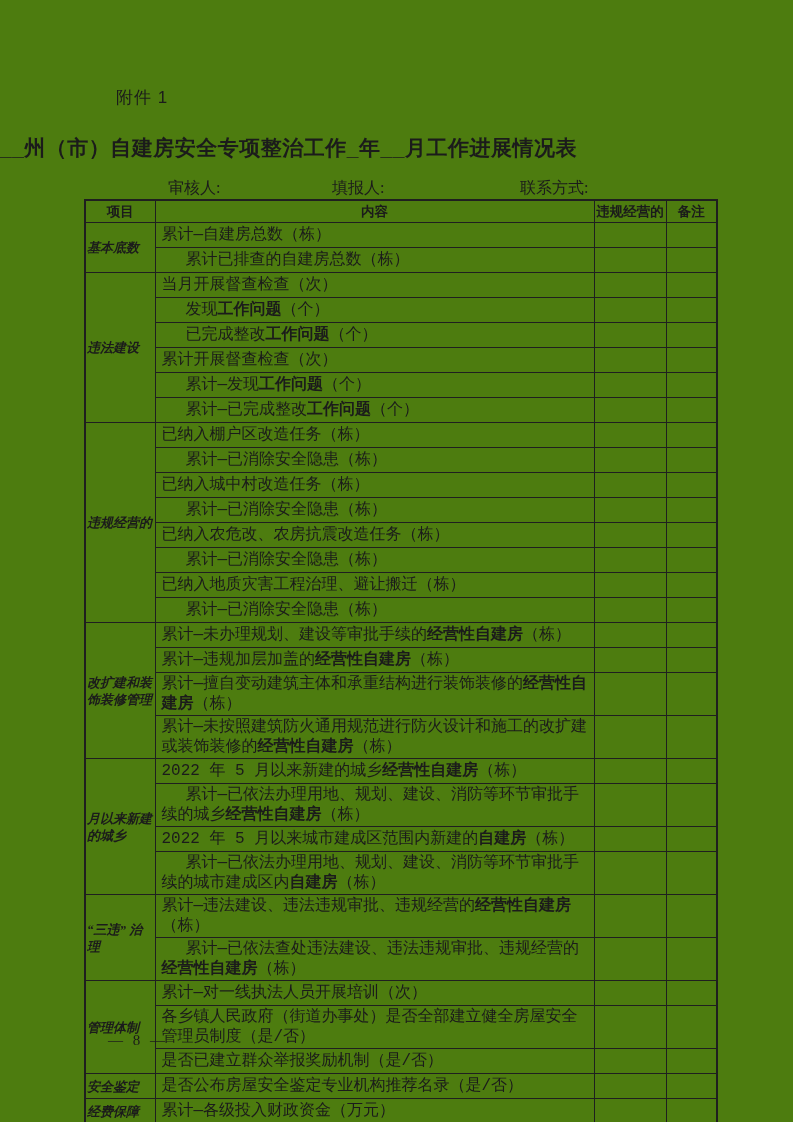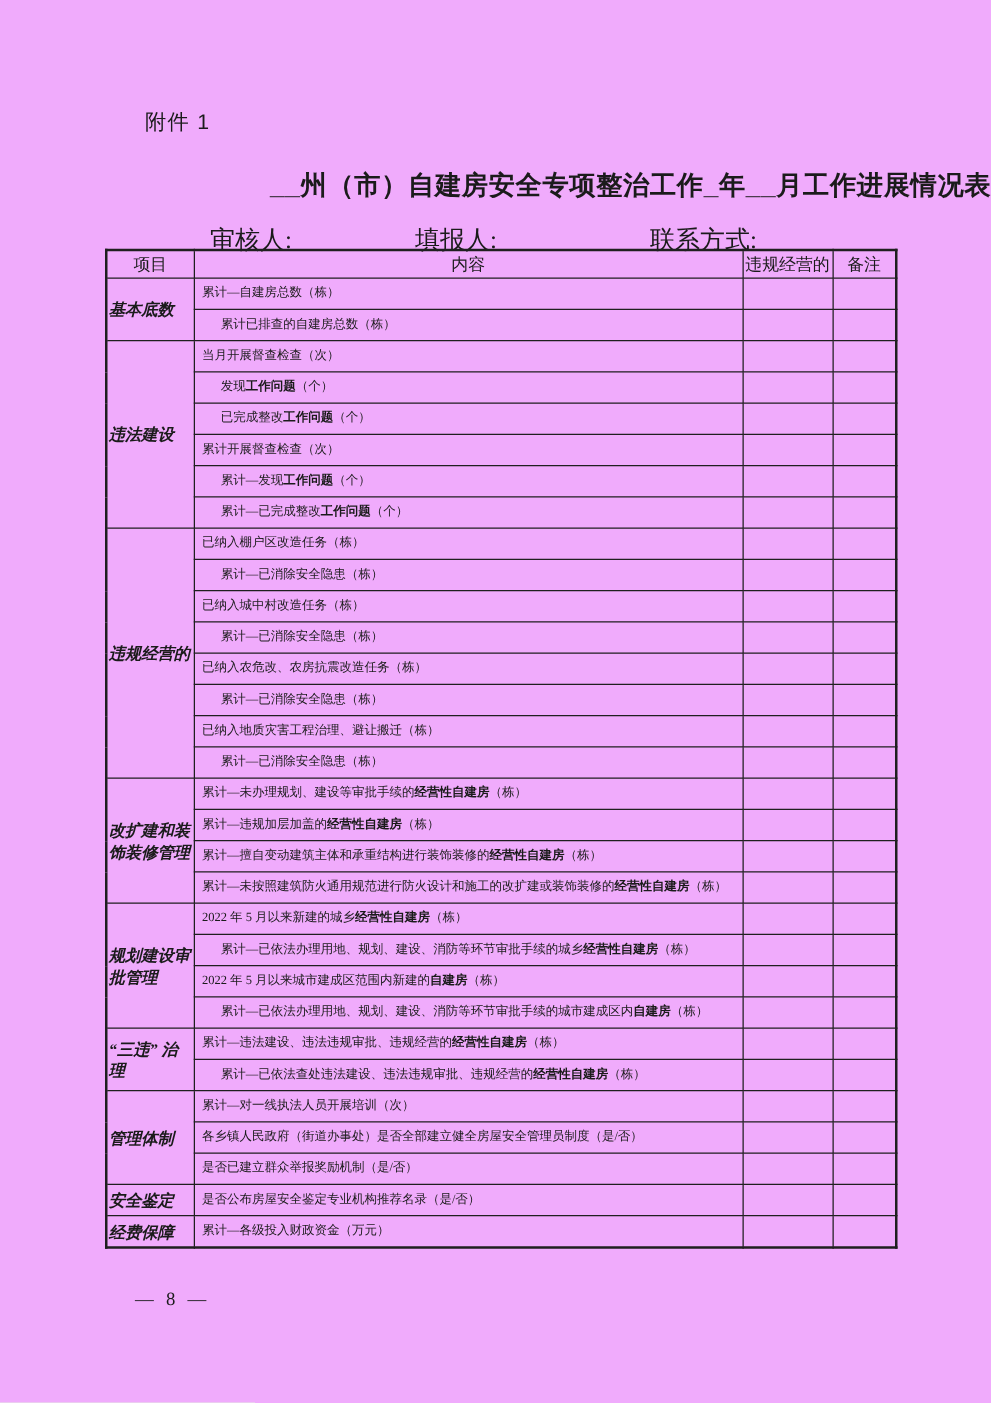--- a/index.html
+++ b/index.html
@@ -1,71 +1,72 @@
 <!DOCTYPE html>
 <html><head>
 <meta charset="utf-8">
 <style>
   html, body { margin: 0; padding: 0; background: #e8e8e8; }
   .page {
     position: relative;
     width: 793px; height: 1122px;
     margin: 0 auto;
-    background: #f0abfc;
+    background: #4d7c0f;
     color: #1b1b1b;
     font-family: "Liberation Serif", serif;
     overflow: hidden;
   }
   .attachment {
     position: absolute; left: 116px; top: 86px;
     font-size: 17px;
     font-family: "Liberation Sans", sans-serif;
     letter-spacing: 1px;
   }
   .title {
     position: absolute; left: 0; right: 0; top: 134px;
     margin: 0;
-    text-align: right;
+    text-align: left;
     font-size: 21px; font-weight: bold;
     font-family: "Liberation Sans", sans-serif;
     letter-spacing: 0.5px;
     white-space: nowrap;
   }
-  .signoff { position: absolute; top: 178px; left: 0; width: 710px; height: 20px; font-size: 20px; }
+  .signoff { position: absolute; top: 178px; left: 0; width: 710px; height: 20px; font-size: 16px; }
   .signoff span { position: absolute; top: 0; white-space: nowrap; }
   .signoff .s1 { left: 168px; }
   .signoff .s2 { left: 332px; }
   .signoff .s3 { left: 520px; }
   table.grid {
     position: absolute; left: 84px; top: 199px;
     width: 632px;
     border-collapse: collapse;
     table-layout: fixed;
     border: 2px solid #1f1f1f;
   }
   .grid th, .grid td { border: 1px solid #1f1f1f; }
   .grid thead th {
     height: 21px;
     padding: 0;
-    font-size: 13.5px; font-weight: normal;
+    font-size: 13.5px; font-weight: bold;
     text-align: center; vertical-align: middle;
   }
   td.project {
     font-size: 13px; font-weight: bold; font-style: italic;
     text-align: left; vertical-align: middle;
     line-height: 17px;
     padding: 0 1px;
   }
   td.content {
     height: 22px;
-    font-size: 10px;
+    font-size: 16px;
     line-height: 20px;
     padding: 1px 2px 1px 6px;
     vertical-align: middle;
     text-align: left;
+    font-family: Liberation Mono, monospace;
   }
   td.content.indent { text-indent: 1.5em; margin-left: 24px; }
   td.content b { font-weight: bold; }
   td.blank { padding: 0; }
   .pageno {
     position: absolute; left: 108px; top: 1032px;
     font-size: 15px;
     letter-spacing: 3px;
     white-space: nowrap;
   }
@@ -195,21 +196,21 @@
           <td class="content"><span>累计—擅自变动建筑主体和承重结构进行装饰装修的</span><b>经营性自建房</b><span>（栋）</span></td>
           <td class="blank"></td>
           <td class="blank"></td>
         </tr>
         <tr>
           <td class="content"><span>累计—未按照建筑防火通用规范进行防火设计和施工的改扩建或装饰装修的</span><b>经营性自建房</b><span>（栋）</span></td>
           <td class="blank"></td>
           <td class="blank"></td>
         </tr>
         <tr>
-          <td class="project" rowspan="4">规划建设审批管理</td>
+          <td class="project" rowspan="4">月以来新建的城乡</td>
           <td class="content"><span>2022 年 5 月以来新建的城乡</span><b>经营性自建房</b><span>（栋）</span></td>
           <td class="blank"></td>
           <td class="blank"></td>
         </tr>
         <tr>
           <td class="content indent"><span>累计—已依法办理用地、规划、建设、消防等环节审批手续的城乡</span><b>经营性自建房</b><span>（栋）</span></td>
           <td class="blank"></td>
           <td class="blank"></td>
         </tr>
         <tr>

